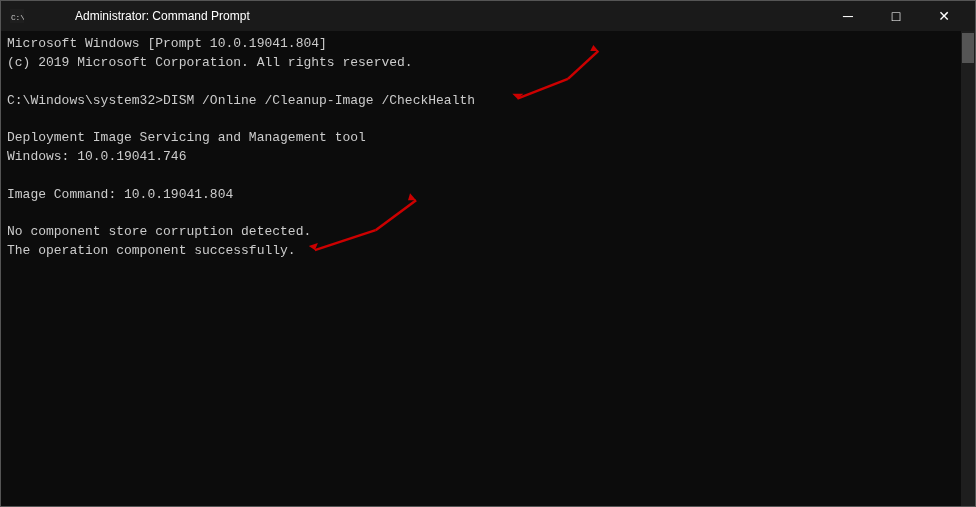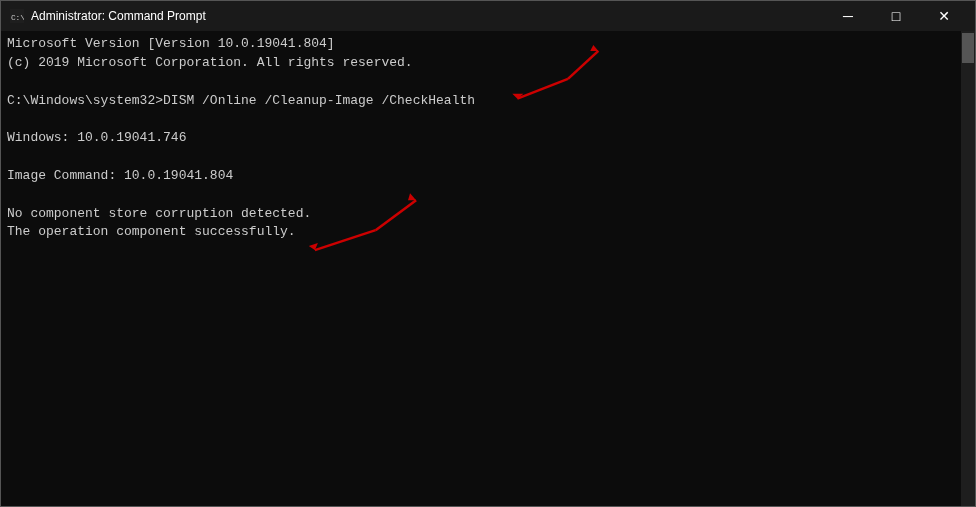--- a/index.html
+++ b/index.html
@@ -50,20 +50,21 @@
 
     .title-bar-icon svg {
       width: 14px;
       height: 14px;
     }
 
     .title-bar-title {
       color: #fff;
       font-size: 12px;
       font-family: 'Segoe UI', Arial, sans-serif;
+      margin-left: 44px;
     }
 
     .title-bar-controls {
       display: flex;
       align-items: center;
       gap: 2px;
     }
 
     .title-btn {
       width: 46px;
@@ -145,25 +146,26 @@
     <div class="title-bar-controls">
       <button class="title-btn">─</button>
       <button class="title-btn">□</button>
       <button class="title-btn close">✕</button>
     </div>
   </div>
 
   <div class="console-area">
     <div>
 
-    <div class="console-line">Microsoft Version [Version 10.0.19041.804]</div>
+    <div class="console-line">Microsoft Windows [Prompt 10.0.19041.804]</div>
         <div class="console-line">(c) 2019 Microsoft Corporation. All rights reserved.</div>
         <div class="console-line empty"> </div>
         <div class="console-line">C:\Windows\system32&gt;DISM /Online /Cleanup-Image /CheckHealth</div>
         <div class="console-line empty"> </div>
+        <div class="console-line">Deployment Image Servicing and Management tool</div>
         <div class="console-line">Windows: 10.0.19041.746</div>
         <div class="console-line empty"> </div>
         <div class="console-line">Image Command: 10.0.19041.804</div>
         <div class="console-line empty"> </div>
         <div class="console-line">No component store corruption detected.</div>
         <div class="console-line">The operation component successfully.</div>
         <div class="console-line empty"> </div>
       </div>
 
     <svg class="arrow-container" viewBox="0 0 962 477" preserveAspectRatio="none">

